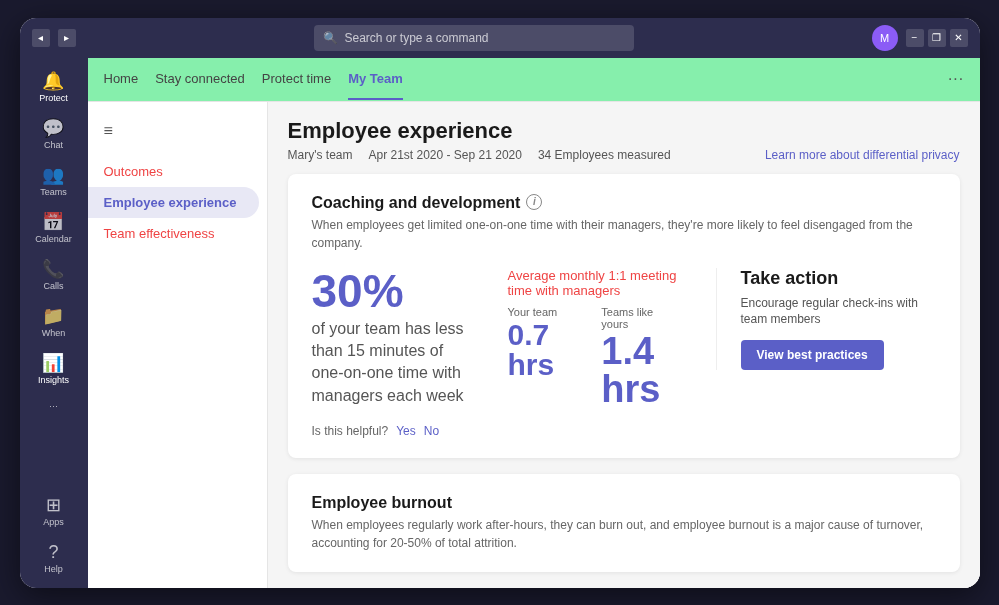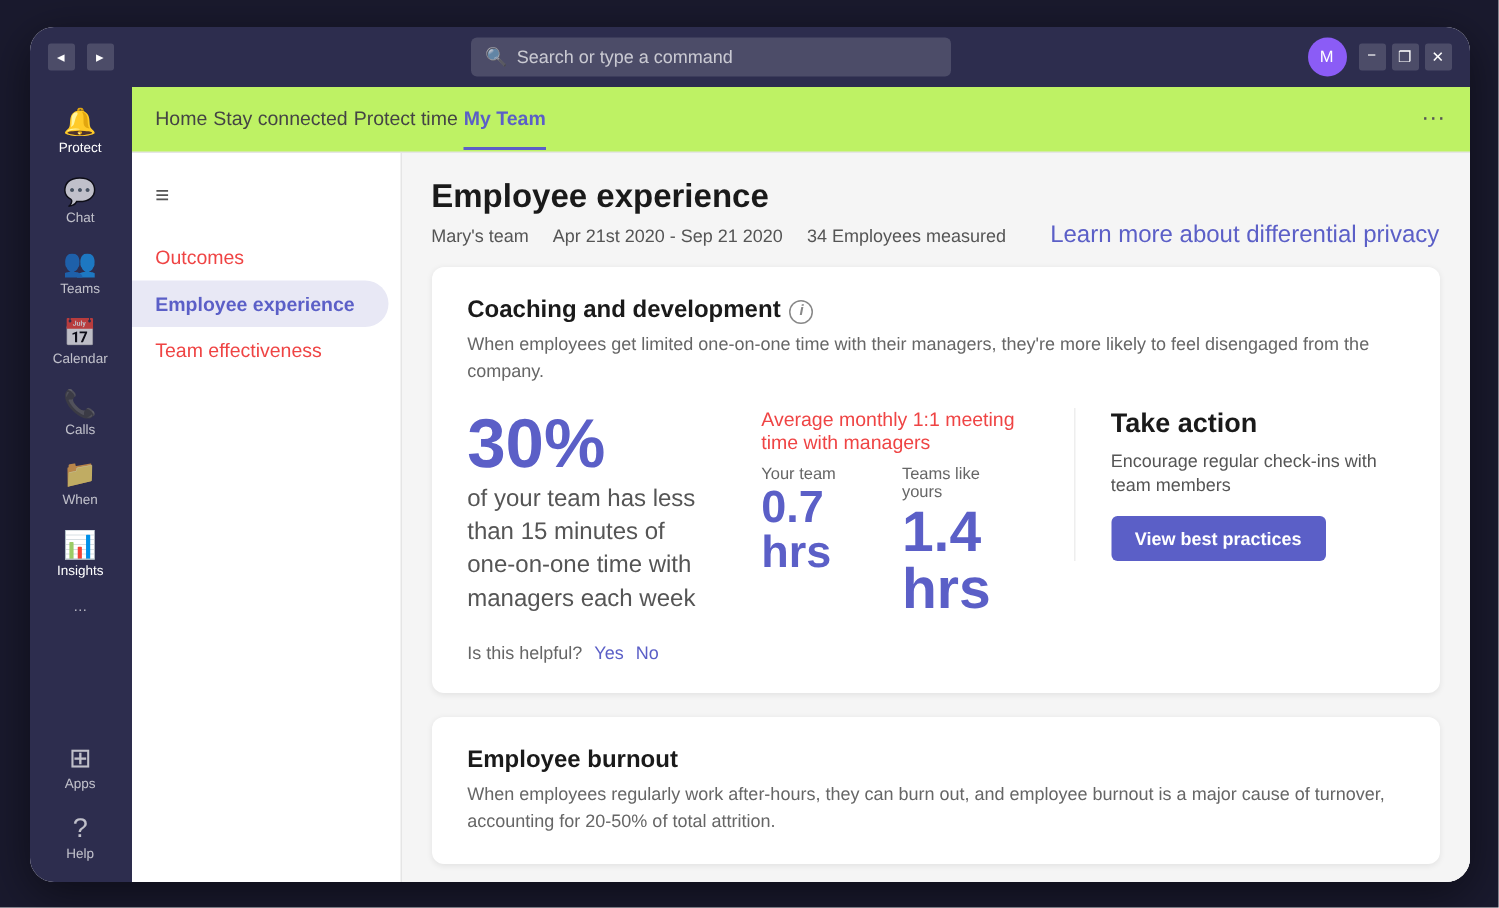--- a/index.html
+++ b/index.html
@@ -124,26 +124,26 @@
     
     .content-area {
       flex: 1;
       display: flex;
       flex-direction: column;
       overflow: hidden;
       background: #f3f3f3;
     }
     
     .top-nav {
-      background: #bef264;
+      background: #86efac;
       height: 44px;
       display: flex;
       align-items: center;
       padding: 0 16px;
-      gap: 4px;
+      gap: 17px;
       border-bottom: 1px solid #e5e5e5;
       flex-shrink: 0;
     }
     .nav-tab {
       font-size: 13px;
       color: #444;
       cursor: pointer;
       padding: 12px 0;
       border-bottom: 2px solid transparent;
       white-space: nowrap;
@@ -212,39 +212,39 @@
     .page-meta {
       display: flex;
       align-items: center;
       gap: 16px;
       font-size: 12px;
       color: #555;
     }
     .learn-more-link {
       margin-left: auto;
       color: #5b5fc7;
-      font-size: 16px;
+      font-size: 12px;
       cursor: pointer;
       text-decoration: none;
     }
     
     .card {
       background: #fff;
       border-radius: 8px;
       padding: 20px 24px;
       margin-bottom: 16px;
       box-shadow: 0 1px 4px rgba(0,0,0,0.08);
     }
     .card-title {
       font-size: 16px;
       font-weight: 600;
       color: #1a1a1a;
       margin-bottom: 4px;
       display: flex;
-      align-items: flex-end;
+      align-items: flex-start;
       gap: 6px;
     }
     .info-icon {
       width: 16px;
       height: 16px;
       border-radius: 50%;
       border: 1.5px solid #888;
       display: inline-flex;
       align-items: center;
       justify-content: center;

